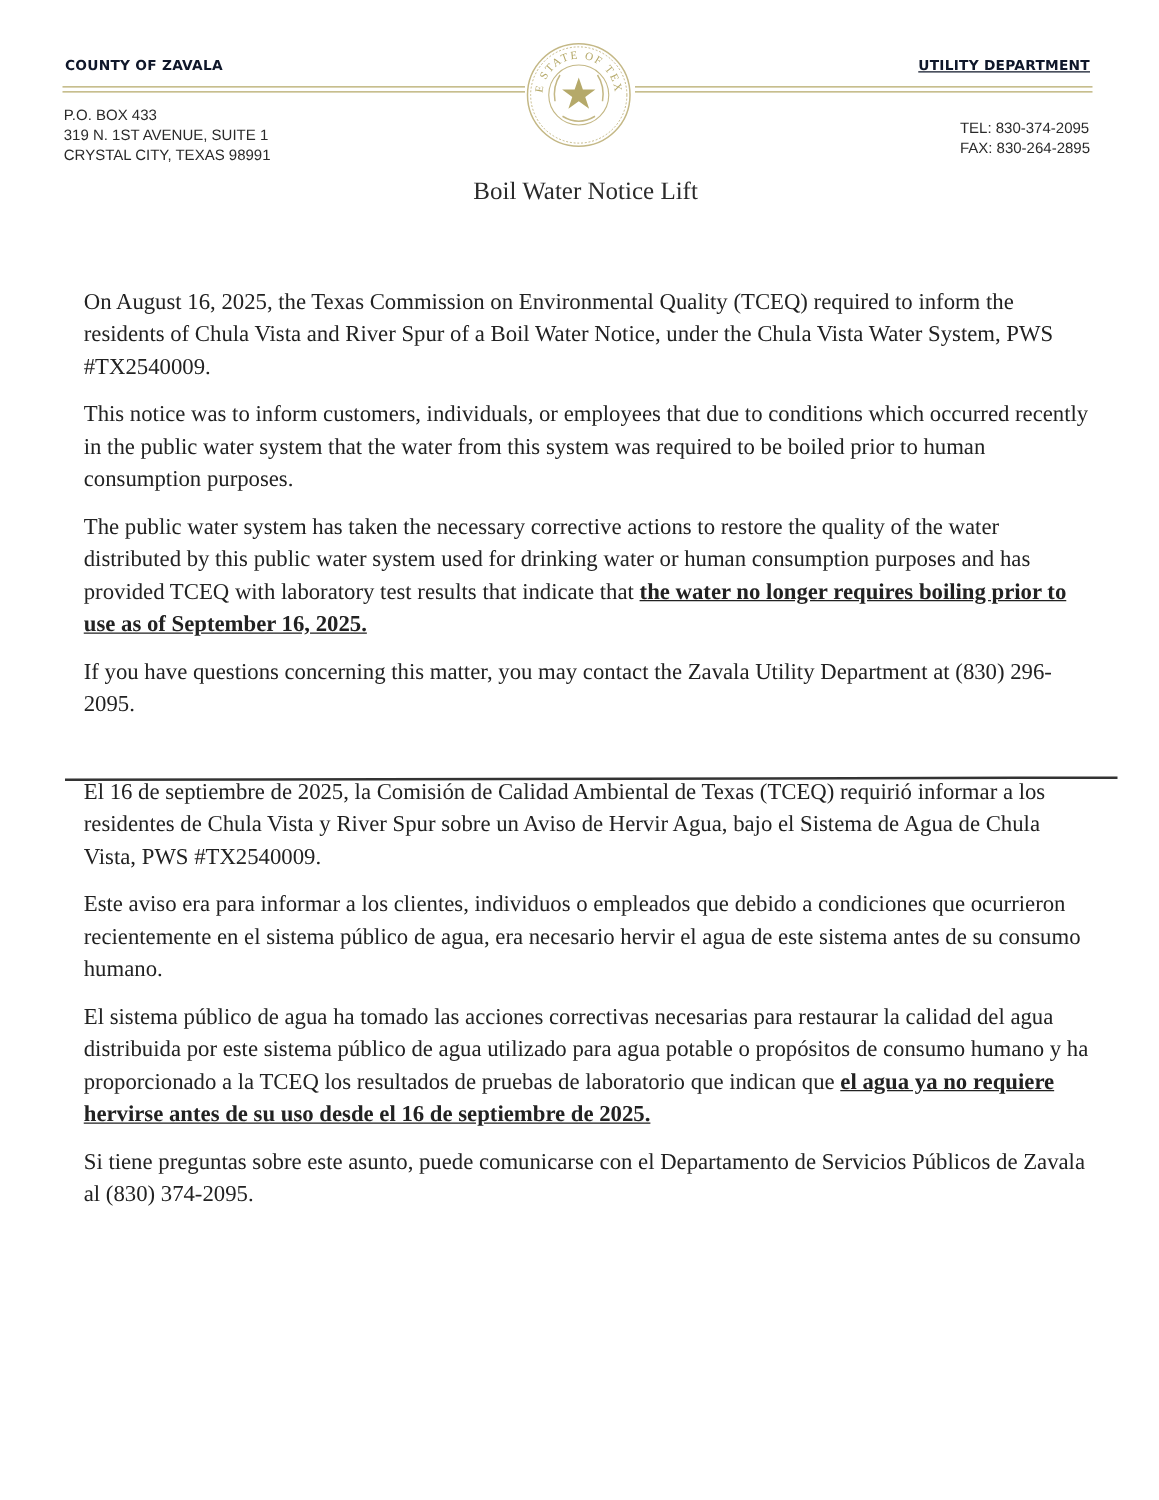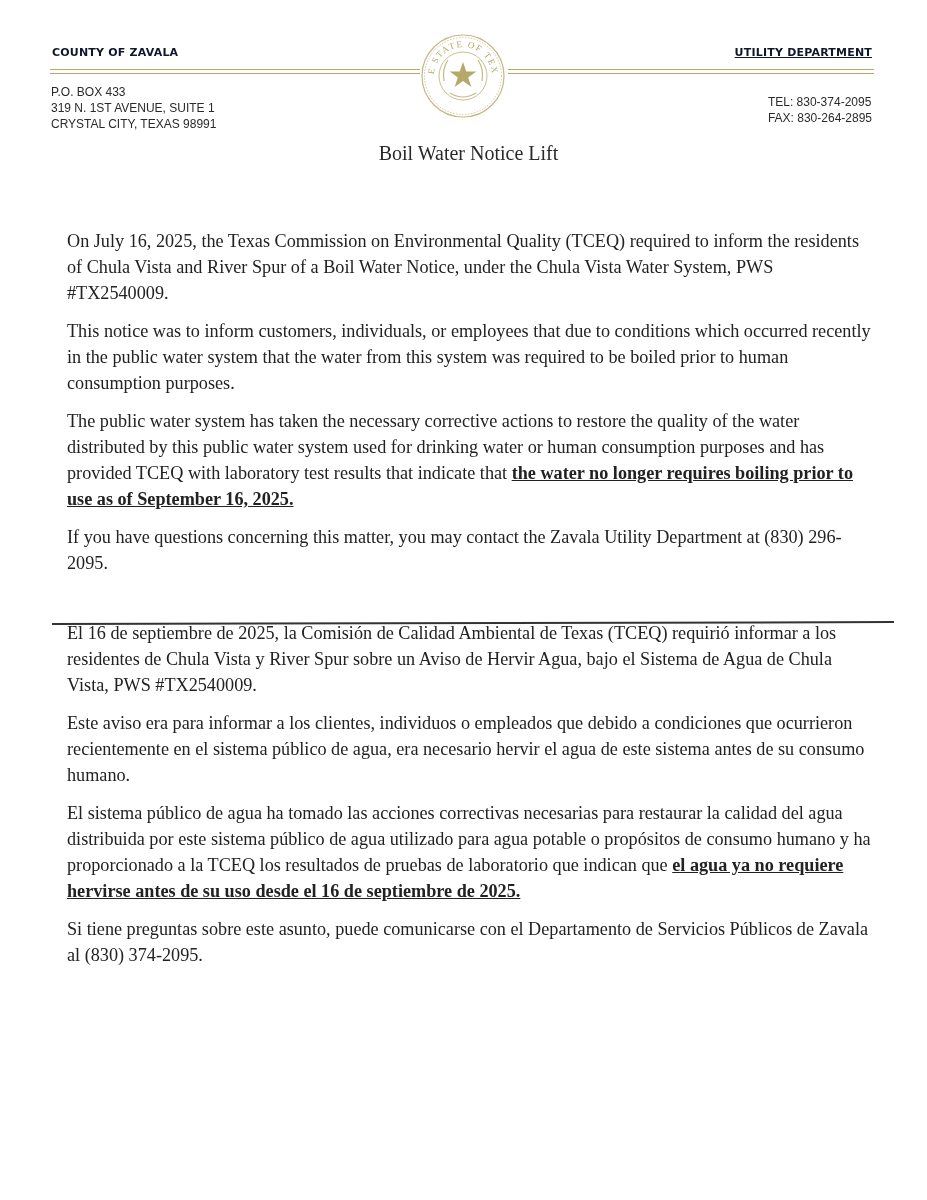--- a/index.html
+++ b/index.html
@@ -59,21 +59,21 @@
   </div>
   <div class="addr right">
     <div>TEL: 830-374-2095</div>
     <div>FAX: 830-264-2895</div>
   </div>
 </div>
 
 <div class="doc-title">Boil Water Notice Lift</div>
 
 <div class="section en" style="background:#fff;">
-  <p>On July 16, 2025, the Texas Commission on Environmental Quality (TCEQ) required to inform the residents of Chula Vista and River Spur of a Boil Water Notice, under the Chula Vista Water System, PWS #TX2540009.</p>
+  <p>On August 16, 2025, the Texas Commission on Environmental Quality (TCEQ) required to inform the residents of Chula Vista and River Spur of a Boil Water Notice, under the Chula Vista Water System, PWS #TX2540009.</p>
   <p>This notice was to inform customers, individuals, or employees that due to conditions which occurred recently in the public water system that the water from this system was required to be boiled prior to human consumption purposes.</p>
   <p><span>The public water system has taken the necessary corrective actions to restore the quality of the water distributed by this public water system used for drinking water or human consumption purposes and has provided TCEQ with laboratory test results that indicate that </span><span class="emph">the water no longer requires boiling prior to use as of September 16, 2025.</span></p>
   <p>If you have questions concerning this matter, you may contact the Zavala Utility Department at (830) 296-2095.</p>
 </div>
 
 <div class="divider"></div>
 
 <div class="section es">
   <p>El 16 de septiembre de 2025, la Comisión de Calidad Ambiental de Texas (TCEQ) requirió informar a los residentes de Chula Vista y River Spur sobre un Aviso de Hervir Agua, bajo el Sistema de Agua de Chula Vista, PWS #TX2540009.</p>
   <p>Este aviso era para informar a los clientes, individuos o empleados que debido a condiciones que ocurrieron recientemente en el sistema público de agua, era necesario hervir el agua de este sistema antes de su consumo humano.</p>

